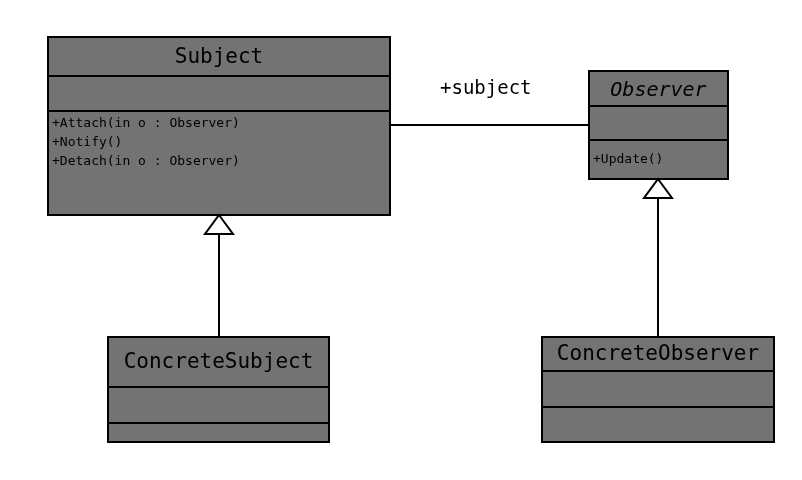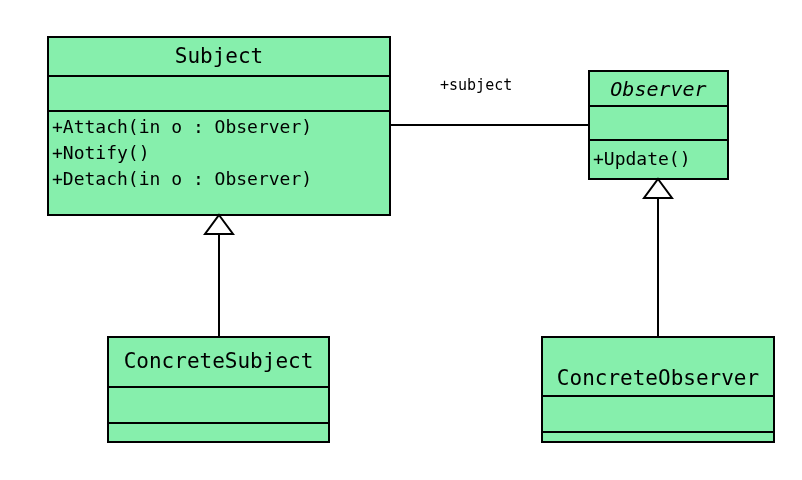--- a/index.html
+++ b/index.html
@@ -15,21 +15,21 @@
     overflow: hidden;
     font-family: "DejaVu Sans Mono", "Liberation Mono", monospace;
     color: #000000;
   }
 
   
   .uml-class {
     position: absolute;
     box-sizing: border-box;
     border: 2px solid #000000;
-    background: #86efac;
+    background: #737373;
     display: flex;
     flex-direction: column;
   }
   .compartment {
     box-sizing: border-box;
     display: flex;
     flex-direction: column;
     justify-content: center;
     overflow: hidden;
   }
@@ -43,21 +43,21 @@
     letter-spacing: 0px;
     white-space: nowrap;
   }
   .class-name.abstract {
     font-style: italic;
   }
   .members {
     padding-left: 3px;
   }
   .member {
-    font-size: 18px;
+    font-size: 13px;
     line-height: 1.45;
     white-space: pre;
     text-align: left;
   }
 
   
   #subject-class {
     left: 47px;
     top: 36px;
     width: 344px;
@@ -90,21 +90,21 @@
   #concrete-subject-class .c-attrs { height: 36px; }
   #concrete-subject-class .c-ops   { flex: 1 1 auto; }
 
   
   #concrete-observer-class {
     left: 541px;
     top: 336px;
     width: 234px;
     height: 107px;
   }
-  #concrete-observer-class .c-name  { height: 32px; margin-top: 25px; }
+  #concrete-observer-class .c-name  { height: 32px; }
   #concrete-observer-class .c-attrs { height: 36px; }
   #concrete-observer-class .c-ops   { flex: 1 1 auto; }
 
   
   .line {
     position: absolute;
     background: #000000;
   }
   .line.h { height: 2px; }
   .line.v { width: 2px; }
@@ -112,21 +112,21 @@
   
   #association-line {
     left: 391px;
     top: 124px;
     width: 197px;
   }
   #association-label {
     position: absolute;
     left: 440px;
     top: 76px;
-    font-size: 15px;
+    font-size: 19px;
     white-space: nowrap;
   }
 
   
   #gen-stem-subject {
     left: 218px;
     top: 233px;
     height: 103px;
   }
   #gen-stem-observer {

